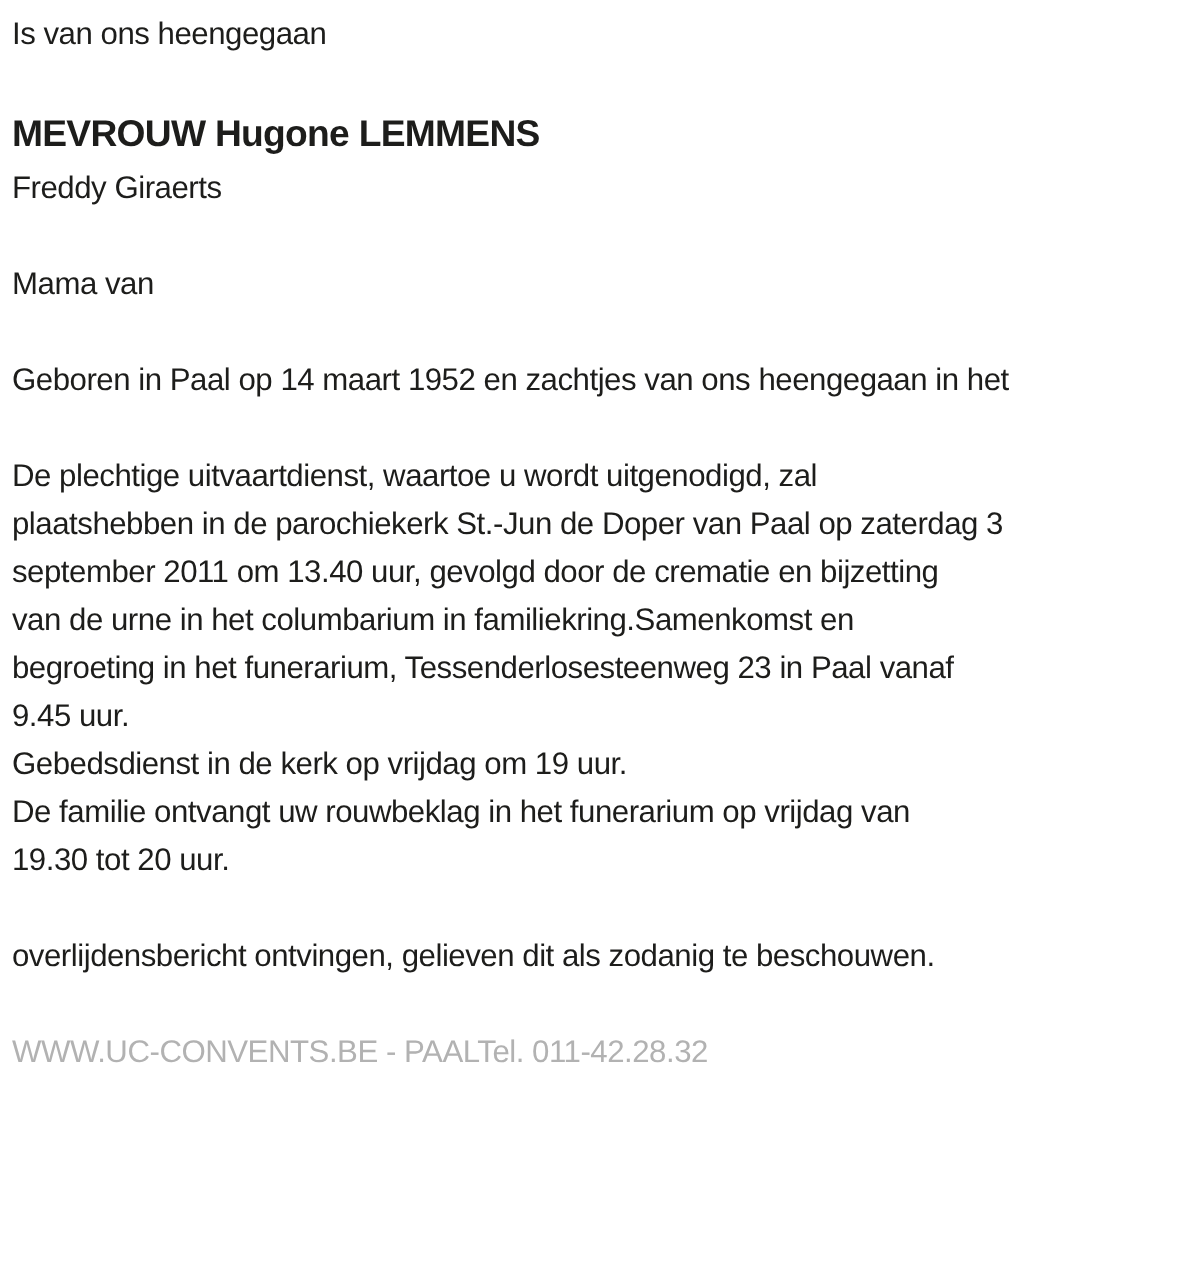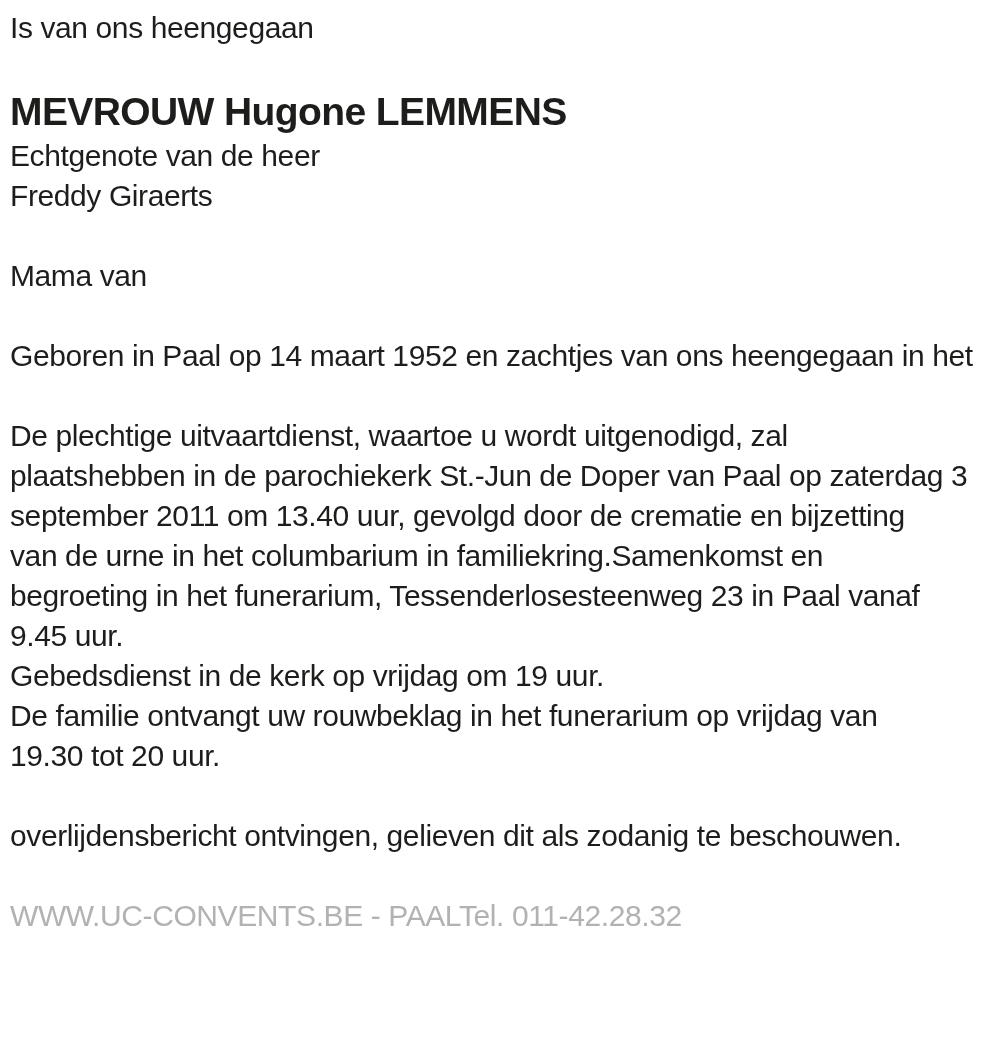--- a/index.html
+++ b/index.html
@@ -17,31 +17,31 @@
     width: 1000px;
     height: 1064px;
     font-family: "Liberation Sans", sans-serif;
     color: var(--text);
     overflow: hidden;
   }
   .page {
     padding: 8px 10px 0 10px;
   }
   .line {
-    font-size: 30px;
+    font-size: 26px;
     line-height: 40px;
     letter-spacing: -0.4px;
     white-space: nowrap;
   }
   .blank {
     height: 40px;
   }
   .title-line {
     margin: 0;
-    font-size: 39px;
+    font-size: 31px;
     line-height: 48px;
     font-weight: 700;
     letter-spacing: -0.6px;
     white-space: nowrap;
   }
   .footer-line {
     color: var(--footer);
   }
 </style>
 </head>
@@ -49,21 +49,20 @@
 
 <div class="page">
 
   <div class="line">Is van ons heengegaan</div>
 
   <div class="blank"></div>
 
   <h1 class="title-line">MEVROUW Hugone LEMMENS</h1>
 
   <div>
-      <div class="line">Echtgenote van de heer</div>
       <div class="line">Freddy Giraerts</div>
     </div>
 
   <div class="blank"></div>
 
   <div>
       <div class="line">Mama van</div>
     </div>
 
   <div class="blank"></div>

